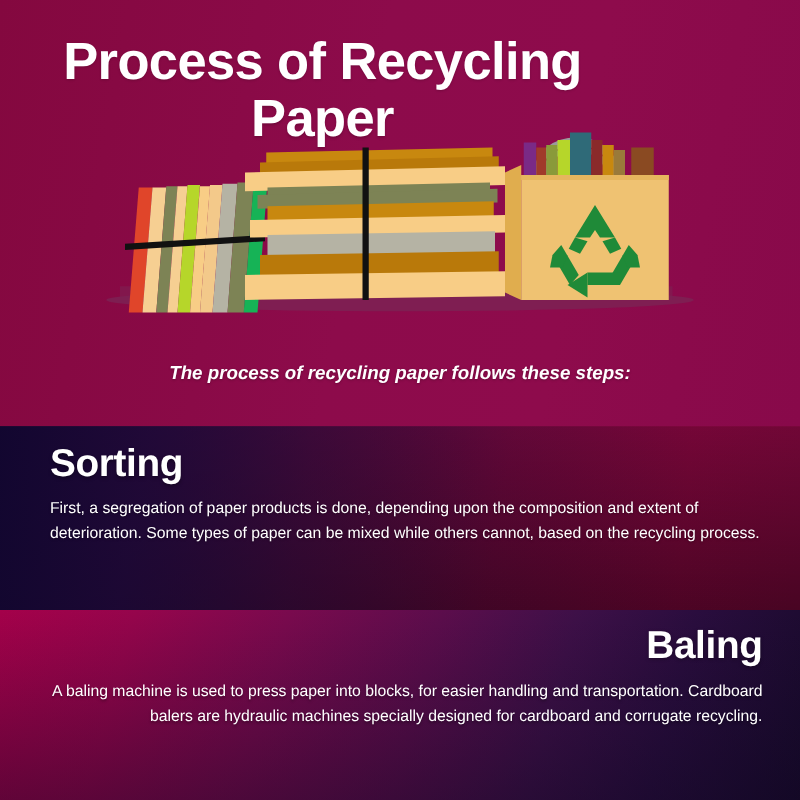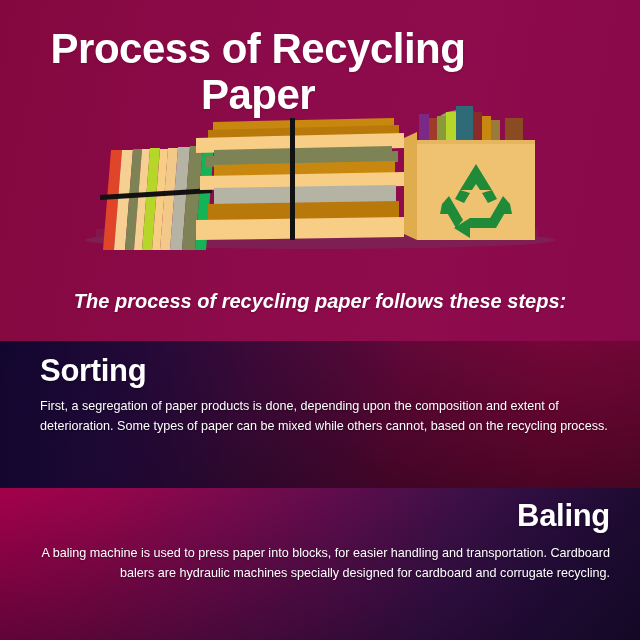--- a/index.html
+++ b/index.html
@@ -101,21 +101,21 @@
   .illus svg { display: block; }
 
   
   .subtitle {
     position: absolute;
     top: 290px;
     left: 0;
     width: 640px;
     text-align: center;
     color: #ffffff;
-    font-size: 20px;
+    font-size: 15px;
     font-weight: bold;
     font-style: italic;
     text-shadow: 0 1px 2px rgba(0,0,0,0.25);
     z-index: 6;
   }
 
   
   .step {
     position: absolute;
     z-index: 6;

